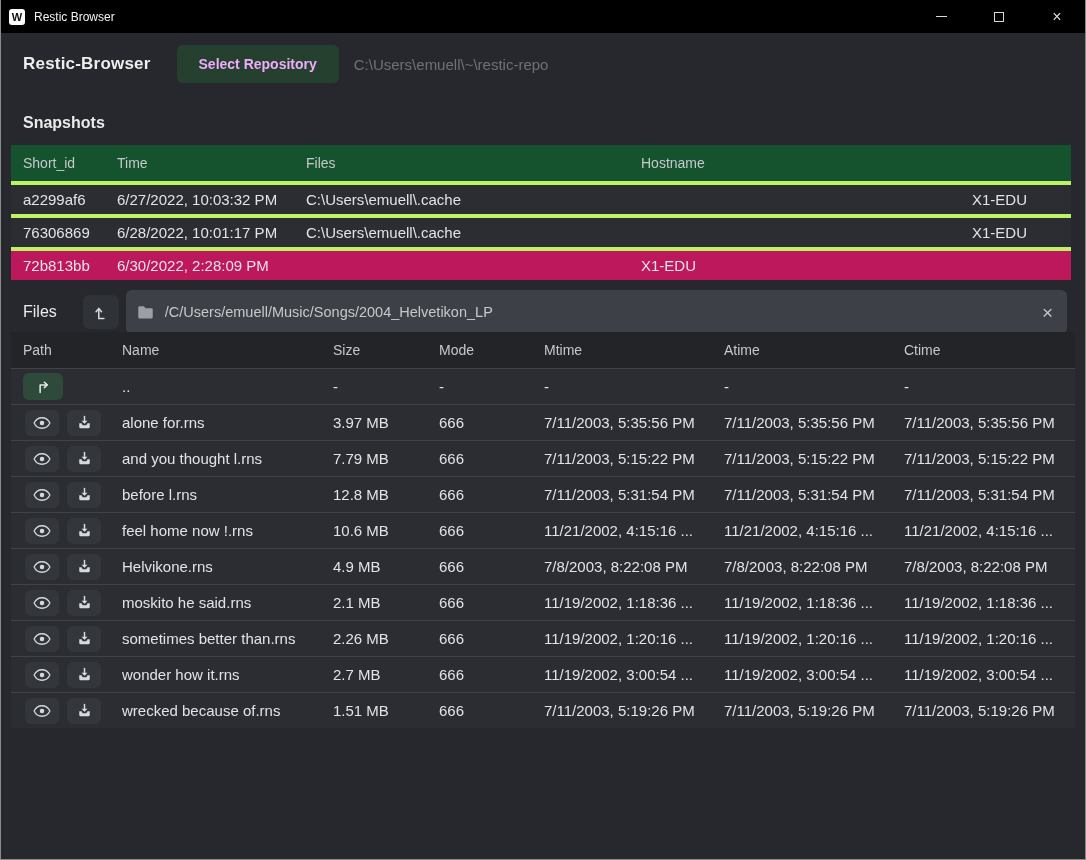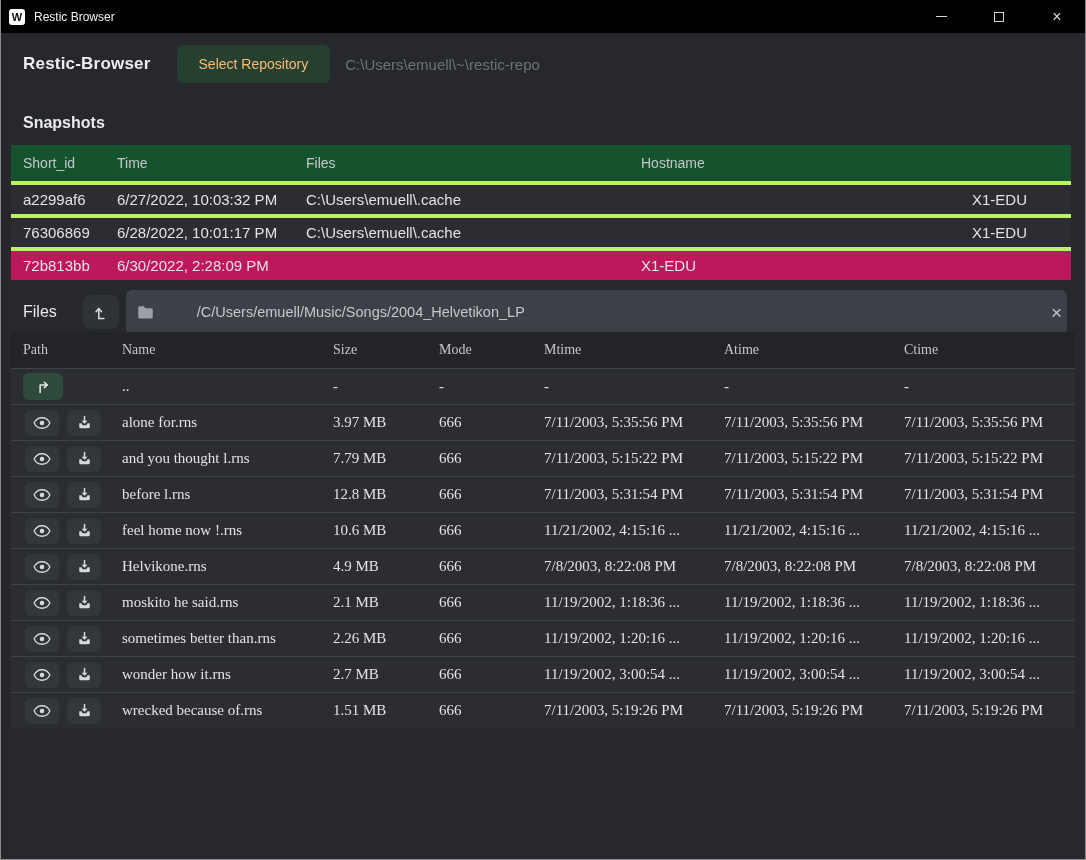--- a/index.html
+++ b/index.html
@@ -38,22 +38,22 @@
   .win-btn .max-glyph { display: block; width: 10px; height: 10px; border: 1px solid #d9d9d9; }
   .win-btn.close { font-size: 16px; }
 
   
   .app-header {
     height: 62px; flex: 0 0 62px; background: #26282d;
     display: flex; align-items: center; padding: 0 22px;
   }
   .app-title { color: #eceded; font-size: 17px; font-weight: bold; letter-spacing: 0.2px; }
   .select-repo-btn {
-    margin-left: 26px; background: #25402f; color: #fdba74;
-    border: none; border-radius: 6px; font-weight: normal; font-size: 14px;
+    margin-left: 26px; background: #25402f; color: #f0abfc;
+    border: none; border-radius: 6px; font-weight: bold; font-size: 14px;
     padding: 11px 22px; font-family: inherit; cursor: pointer;
   }
   .repo-path { margin-left: 15px; color: #6e7176; font-size: 15px; }
 
   
   .section-heading {
     color: #e9eaeb; font-size: 16px; font-weight: bold;
     padding: 19px 22px 13px 22px;
   }
 
@@ -78,39 +78,39 @@
   
   .files-bar { display: flex; align-items: center; padding: 15px 18px 0 22px; height: 49px; }
   .files-title { color: #e9eaeb; font-size: 16px; font-weight: normal; margin-right: 26px; }
   .icon-btn {
     width: 36px; height: 34px; background: #2f3237; border: none; border-radius: 7px;
     display: flex; align-items: center; justify-content: center; cursor: pointer;
     margin-right: 7px;
   }
   .breadcrumb {
     flex: 1; height: 44px; background: #3d4147; border-radius: 6px;
-    display: flex; align-items: center; padding: 0 5px 0 11px; gap: 32px;
+    display: flex; align-items: center; padding: 0 14px 0 11px;
   }
   .breadcrumb .folder { margin-right: 11px; display: flex; }
   .breadcrumb-path { color: #c6c8ca; font-size: 14.5px; flex: 1; white-space: nowrap; overflow: hidden; }
   .breadcrumb-close {
     color: #c2c4c7; font-size: 19px; line-height: 1; cursor: pointer;
     background: none; border: none; font-family: inherit; padding: 0;
   }
 
   
   .files-table { margin: 3px 10px 0 10px; }
   .file-row {
     display: grid;
     grid-template-columns: 111px 211px 106px 105px 180px 180px 1fr;
     align-items: center;
     height: 36px;
     background: #2b2d32;
     border-top: 1px solid #3f4247;
-    color: #e2e3e5; font-size: 15px; font-family: Liberation Serif, serif;
+    color: #e2e3e5; font-size: 15px;
   }
   .file-row > div { white-space: nowrap; overflow: hidden; }
   .files-header {
     height: 36px; background: #222428; color: #c6c8ca; font-size: 14px; border-top: none;
   }
   .files-header > div:first-child { padding-left: 12px; }
   .cell-actions { display: flex; align-items: center; padding-left: 14px; gap: 8px; }
   .row-btn {
     width: 34px; height: 26px; background: #33363b; border: none; border-radius: 6px;
     display: flex; align-items: center; justify-content: center; cursor: pointer; padding: 0;

